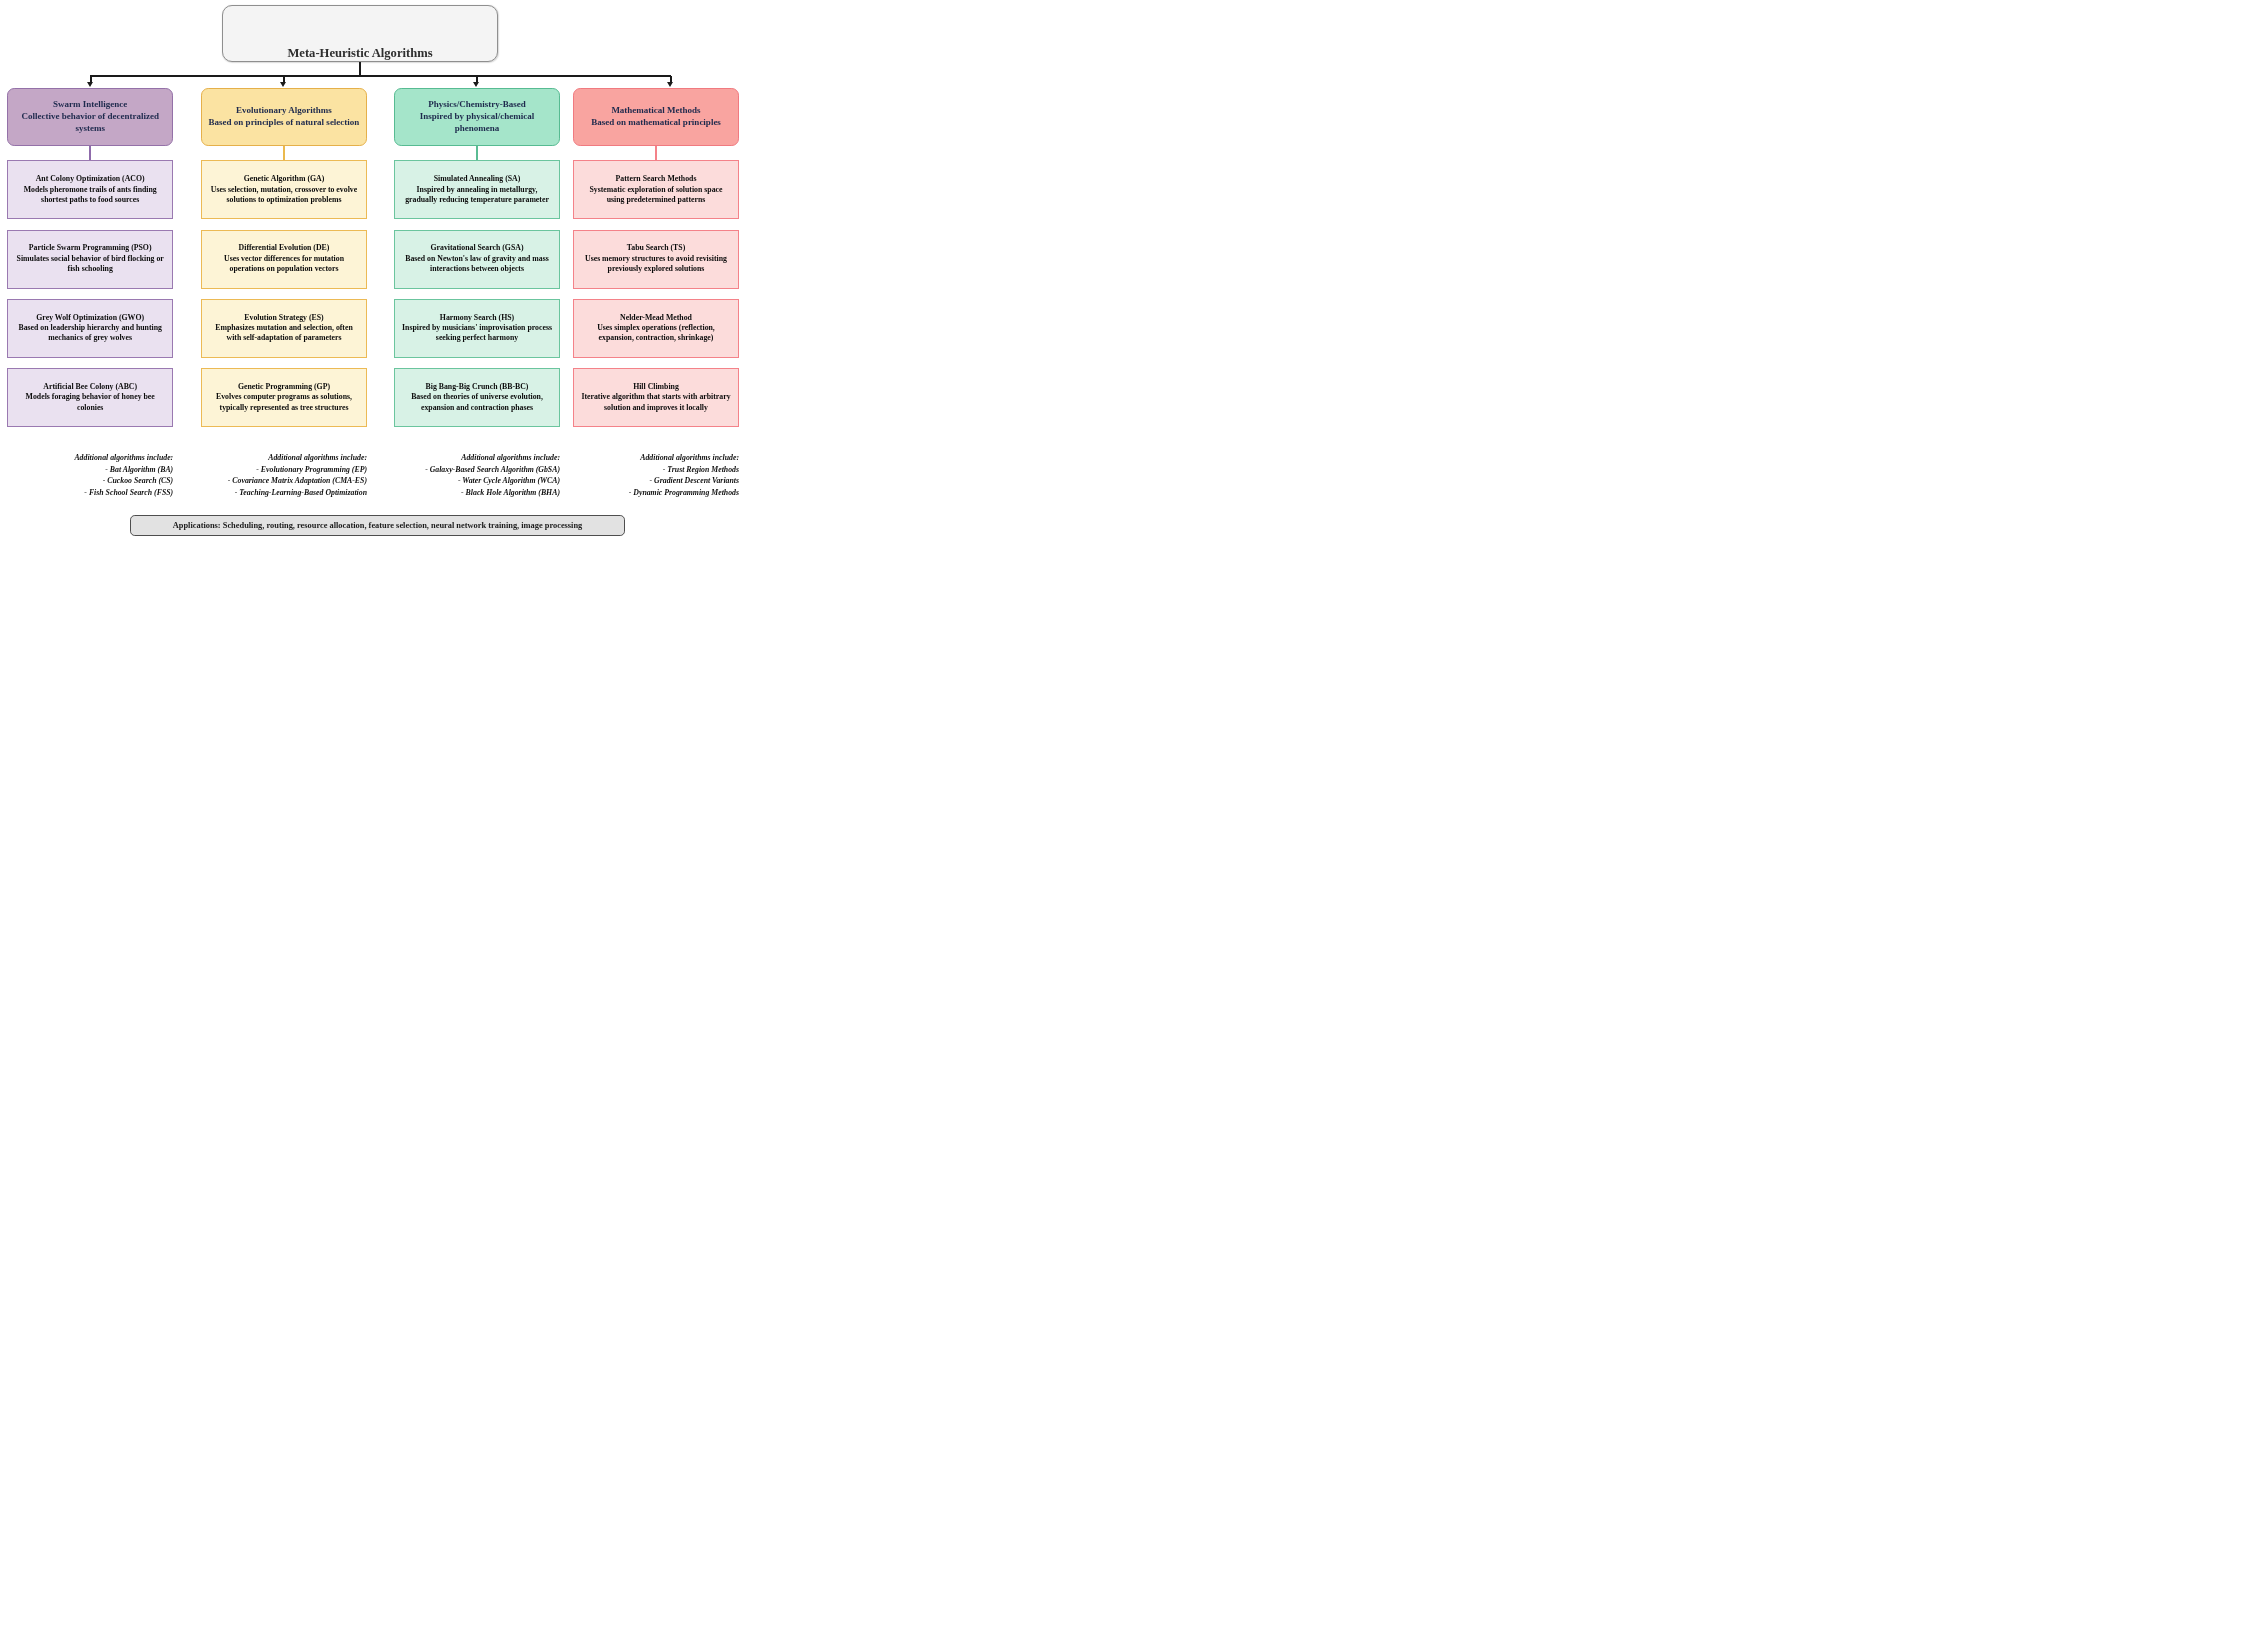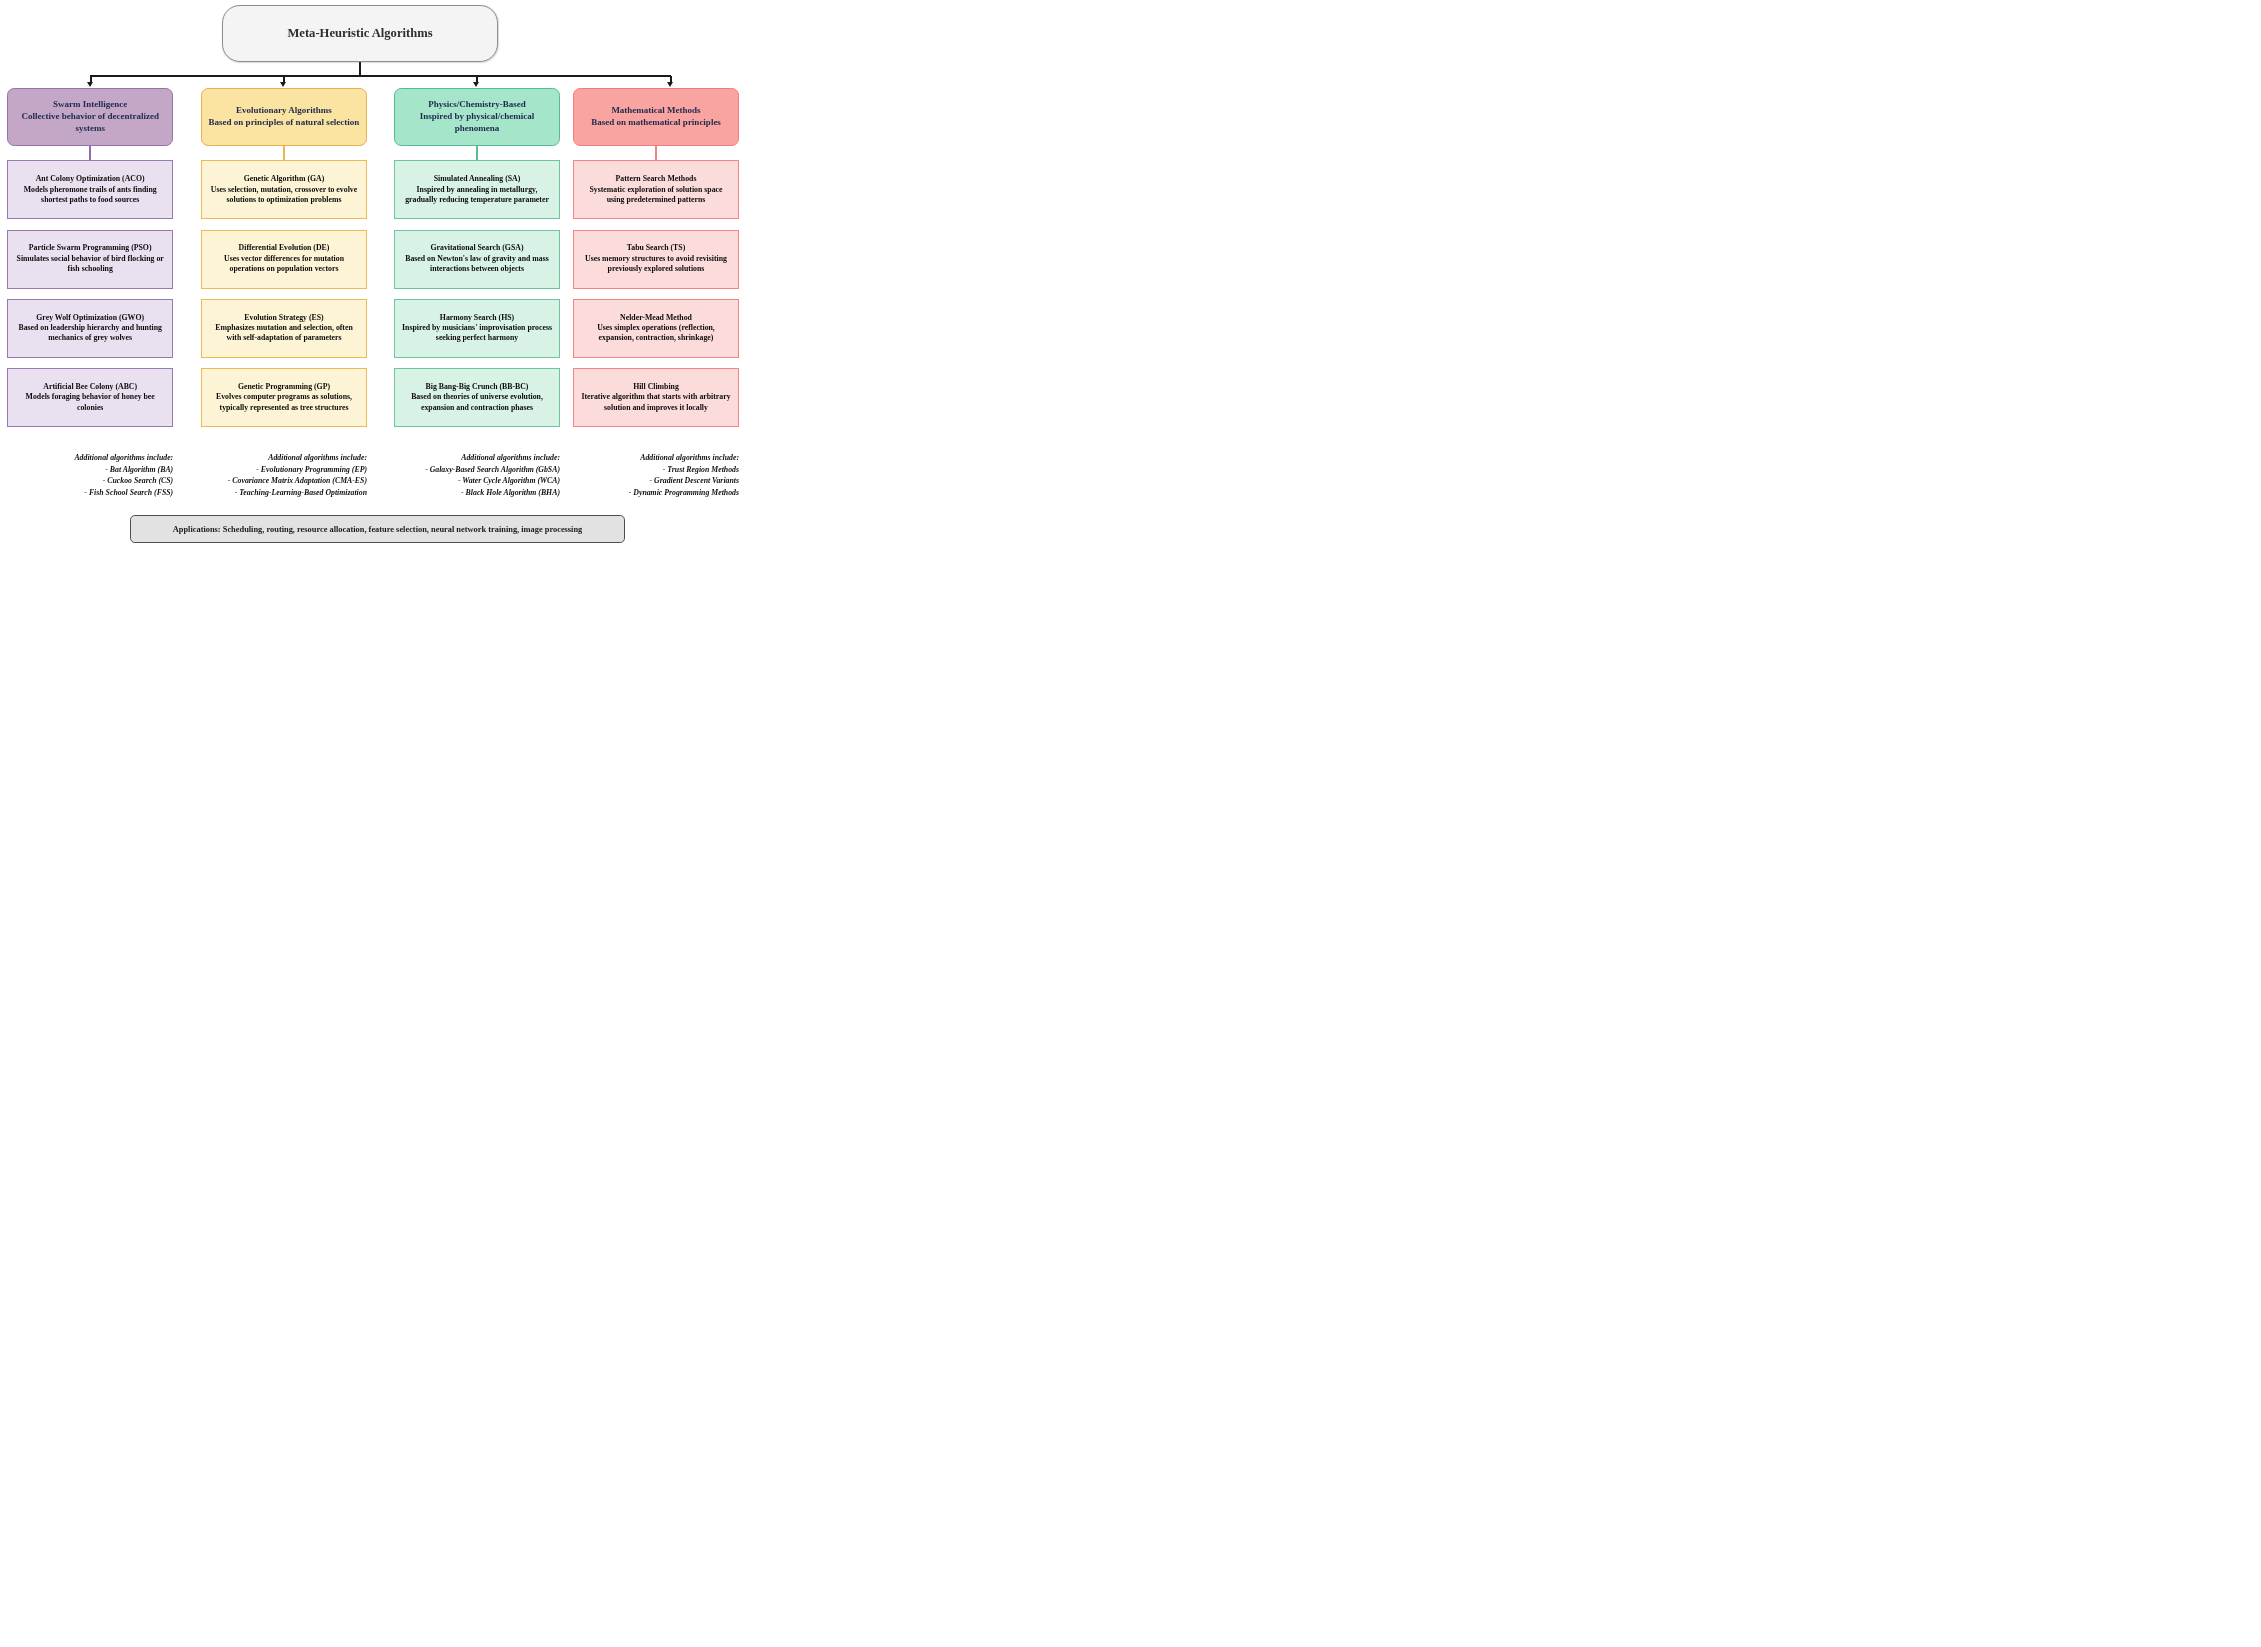--- a/index.html
+++ b/index.html
@@ -3,21 +3,21 @@
 <meta charset="utf-8">
 <style>
   html,body{margin:0;padding:0;background:#ffffff;}
   .canvas{
     position:relative;width:754px;height:549px;background:#ffffff;
     font-family:"Liberation Serif","DejaVu Serif",serif;overflow:hidden;
   }
   .title-box{
     position:absolute;left:222px;top:4.8px;width:276px;height:57px;
     background:var(--bg,#f4f4f4);border:1.2px solid var(--border,#8f8f8f);
-    border-radius:18px;display:flex;align-items:center;justify-content:center;
+    border-radius:10px;display:flex;align-items:flex-end;justify-content:center;
     font-weight:bold;font-size:12.6px;color:var(--text,#2e2e2e);
     box-shadow:0.6px 0.6px 1.2px rgba(0,0,0,.15);text-align:center;box-sizing:border-box;
   }
   .trunk{position:absolute;left:359px;top:62px;width:1.8px;height:13.2px;background:#1a1a1a;}
   .hline{position:absolute;left:90px;top:75px;width:581px;height:1.8px;background:#1a1a1a;}
   .stem{position:absolute;top:76px;width:1.8px;height:7.2px;background:#1a1a1a;}
   .ahead{position:absolute;top:82px;width:0;height:0;
     border-left:3.6px solid transparent;border-right:3.6px solid transparent;border-top:5.4px solid #1a1a1a;}
   .stem.c0{left:90px}.ahead.c0{left:87px}
   .stem.c1{left:283px}.ahead.c1{left:280px}
@@ -42,21 +42,21 @@
     text-align:center;padding:0 6px;box-sizing:border-box;
     color:#0b0b0b;font-weight:bold;font-size:7.8px;line-height:1.34;
   }
   .node-box .box-name{display:block;}
   .node-box .box-desc{display:block;}
   .additional{
     margin-top:25px;text-align:right;font-weight:bold;font-style:italic;
     font-size:7.8px;line-height:1.5;color:#111111;
   }
   .apps-box{
-    position:absolute;left:130px;top:515px;width:495px;height:28px;
+    position:absolute;left:130px;top:515px;width:495px;height:21px;
     background:var(--bg,#e2e2e2);border:1.2px solid var(--border,#4e4e4e);border-radius:4.8px;
     display:flex;align-items:center;justify-content:center;
     font-weight:bold;font-size:8.4px;color:var(--text,#1c1c1c);text-align:center;box-sizing:border-box;
   }
 </style>
 </head>
 <body>
 
 <div class="canvas">
 

